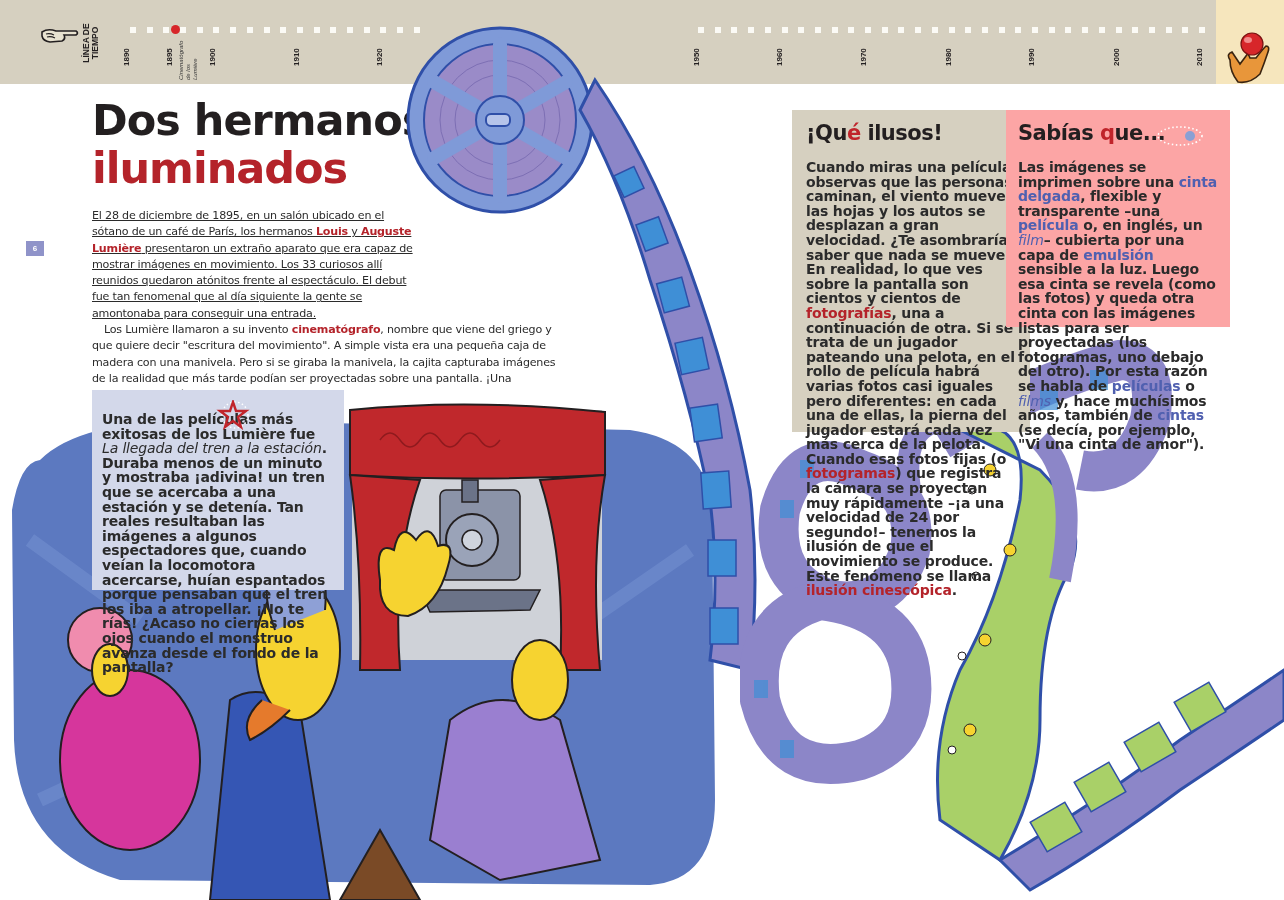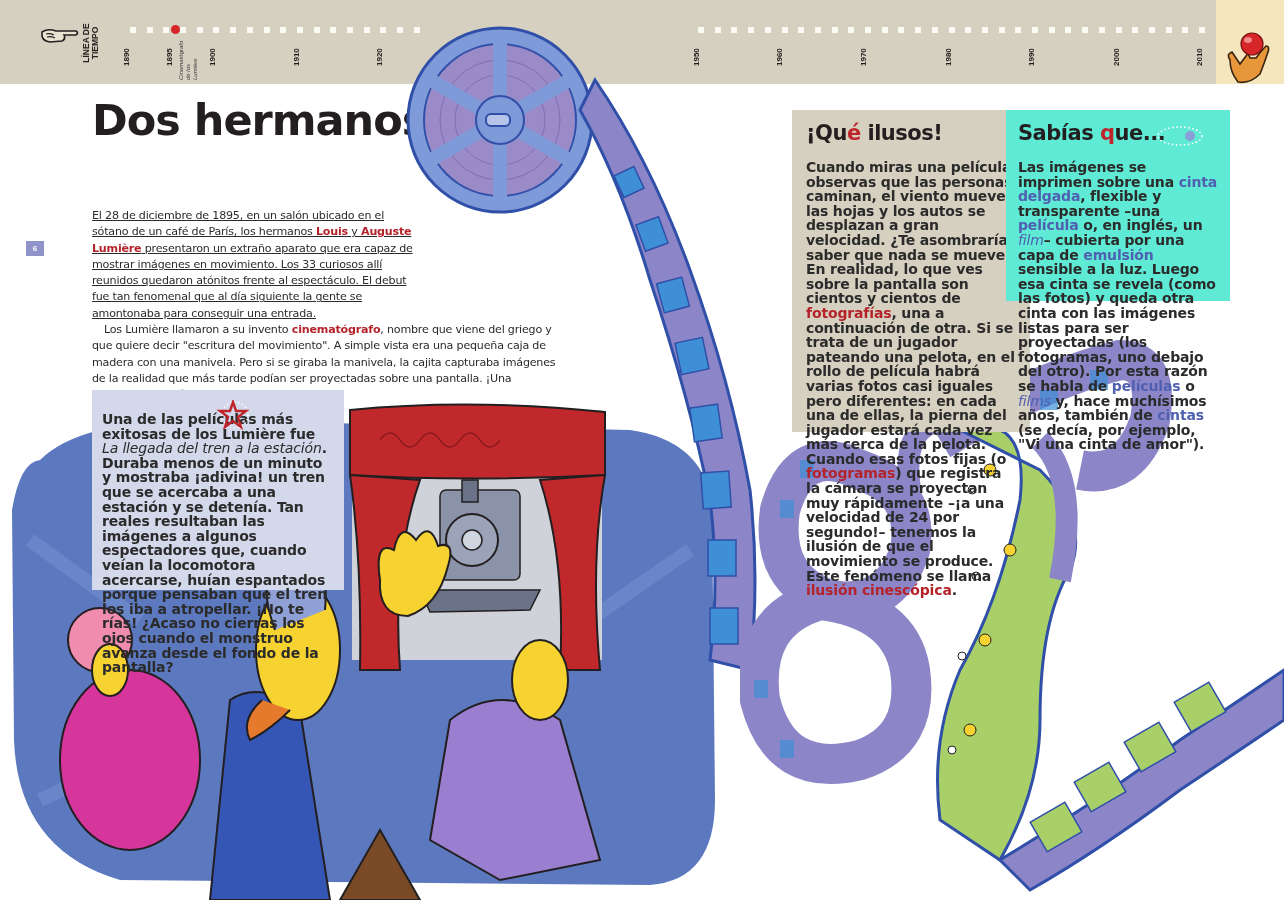--- a/index.html
+++ b/index.html
@@ -45,21 +45,21 @@
   .box-title .accent { color: #c0242b; }
   .box-body { font-size: 14px; font-weight: bold; line-height: 14.6px; color: #2b2b2b; letter-spacing: -0.15px; }
 
   .box-increible { left: 92px; top: 390px; width: 252px; height: 200px; background: #d3d8ea; padding: 10px 10px; }
   .box-increible .box-body em { font-weight: normal; font-style: italic; text-align: center; }
   .star-icon { position: absolute; left: 124px; top: 10px; width: 34px; height: 30px; }
 
   .box-que { left: 748px; top: 110px; width: 238px; height: 322px; background: #d6d0c0; padding: 10px 14px; margin-left: 44px; }
   .box-que .box-body .hl { color: #b4232a; }
 
-  .box-sabias { left: 1006px; top: 110px; width: 224px; height: 191px; background: #5eead4; padding: 10px 12px; }
+  .box-sabias { left: 1006px; top: 110px; width: 224px; height: 217px; background: #fca5a5; padding: 10px 12px; }
   .box-sabias .box-body .hl { color: #5060b0; }
   .box-sabias .box-body em { font-weight: normal; font-style: italic; color: #5060b0; text-align: center; }
   .dotted-loop-icon { position: absolute; left: 148px; top: 14px; width: 64px; height: 24px; }
 
   .illus { position: absolute; }
 </style>
 </head>
 <body>
 
 <div class="timeline">
@@ -172,20 +172,21 @@
     <path d="M14 60 Q10 54 16 52 Q20 58 24 64 L30 56 Q32 52 34 58 L40 58 Q46 50 50 46 Q54 46 52 52 Q48 64 44 74 Q34 84 22 82 Q14 72 14 60 Z" fill="#e8963a" stroke="#3a2410" stroke-width="1.6"></path>
     <circle cx="36" cy="44" r="11" fill="#d7262a" stroke="#7a1212" stroke-width="1.2"></circle>
     <ellipse cx="32" cy="40" rx="4" ry="3" fill="#f08a8a"></ellipse>
   </svg>
 </div>
 
 <div class="page-num">6</div>
 
 <h1 class="title">
   <span class="l1">Dos hermanos</span>
+  <span class="l2">iluminados</span>
 </h1>
 
 <div class="intro">
   <p class="narrow"><span>El 28 de diciembre de 1895, en un salón ubicado en el sótano de un café de París, los hermanos </span><span class="hl">Louis</span><span> y </span><span class="hl">Auguste Lumière</span><span> presentaron un extraño aparato que era capaz de mostrar imágenes en movimiento. Los 33 curiosos allí reunidos quedaron atónitos frente al espectáculo. El debut fue tan fenomenal que al día siguiente la gente se amontonaba para conseguir una entrada.</span></p>
   <p class="indent"><span>Los Lumière llamaron a su invento </span><span class="hl">cinematógrafo</span><span>, nombre que viene del griego y que quiere decir "escritura del movimiento". A simple vista era una pequeña caja de madera con una manivela. Pero si se giraba la manivela, la cajita capturaba imágenes de la realidad que más tarde podían ser proyectadas sobre una pantalla. ¡Una maravilla tecnológica!</span></p>
 </div>
 
 <svg class="illus" style="left:0;top:380px" width="730" height="520" viewBox="0 0 730 520">
   <path d="M40 80 Q20 82 12 130 L14 360 Q18 470 120 500 L650 505 Q715 500 715 420 L712 120 Q700 60 630 50 L200 40 Q80 40 40 80 Z" fill="#5c79c0"></path>
   <path d="M30 160 L140 240 M690 170 L560 260 M40 420 L170 360" stroke="#7390d0" stroke-width="14" opacity="0.6"></path>

